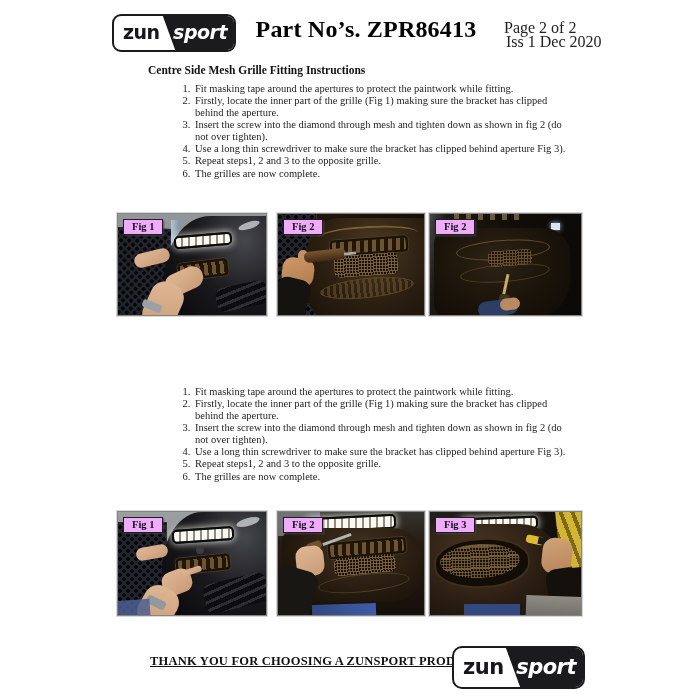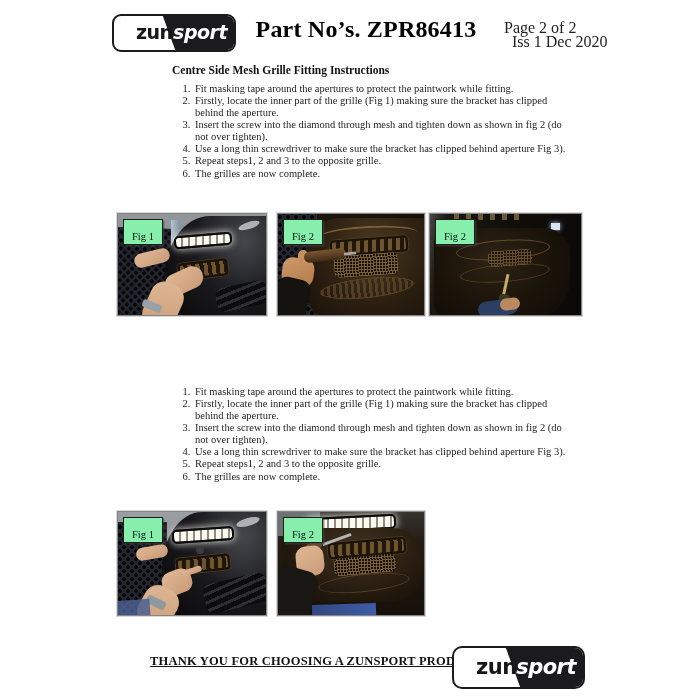--- a/index.html
+++ b/index.html
@@ -4,49 +4,49 @@
 <title>Zunsport Fitting Instructions</title>
 <style>
   html,body{margin:0;padding:0;background:#fff;}
   .page{position:relative;width:700px;height:700px;background:#ffffff;overflow:hidden;
         font-family:"Liberation Serif",serif;color:#1c1c1c;}
   .abs{position:absolute;}
   
   .title{left:235px;top:16px;width:262px;text-align:center;font-weight:bold;font-size:24px;
          letter-spacing:.2px;color:#000000;}
   .pageinfo{left:504px;top:21px;font-size:16px;line-height:14px;color:#222;}
-  .pageinfo .l2{margin-left:8px;text-align:center;}
+  .pageinfo .l2{margin-left:2px;text-align:center;}
   
   .zlogo{border:2px solid #1b1b1d;border-radius:9px;background:#fff;overflow:hidden;}
   .zlogo-top{left:112px;top:14px;width:120px;height:34px;}
   .zlogo-foot{left:452px;top:646px;width:129px;height:39px;border-radius:10px;}
   .zl-black{position:absolute;top:-6px;bottom:-6px;left:46%;width:66%;background:#1b1b1d;
             transform:skewX(20deg);}
   .zl-zun,.zl-sport{position:absolute;top:50%;transform:translateY(-54%);
             font-family:"DejaVu Sans",sans-serif;font-weight:bold;}
-  .zl-zun{left:22px;color:#17171a;font-size:19px;letter-spacing:-.5px;}
+  .zl-zun{left:9px;color:#17171a;font-size:19px;letter-spacing:-.5px;}
   .zl-sport{right:7px;color:#fff;font-style:italic;font-size:19px;letter-spacing:-.5px;}
   .zlogo-foot .zl-zun,.zlogo-foot .zl-sport{font-size:21px;}
   
-  .sec-h{font-weight:bold;font-size:11.5px;color:#111;margin-left:24px;}
+  .sec-h{font-weight:bold;font-size:11.5px;color:#111;}
   .sec-h1{left:148px;top:64px;}
   .sec-h2{left:148px;top:367px;}
   .steps{margin:0;padding:0 0 0 17px;width:380px;font-size:10.5px;line-height:11.4px;color:#1d1d1d;}
   .steps li{margin:0 0 1px 0;padding-left:2px;}
   .steps1{left:176px;top:83px;}
   .steps2{left:176px;top:386px;}
   
   .thanks{left:150px;top:654px;font-weight:bold;font-size:12.5px;letter-spacing:.2px;
           text-decoration:underline;color:#111;}
   
   .ph{position:absolute;border:1px solid #858585;box-shadow:0 0 0 1px #d9d9d9;
       background:#141414;overflow:hidden;margin:0;padding:0;}
-  .figtag{position:absolute;top:5px;left:5px;z-index:20;background:#86efac;border:1px solid #1e1e1e;
-          box-shadow:1.5px 1.5px 0 rgba(70,70,70,.55);padding:11px 8px 2px 8px;
-          font-size:10.5px;color:#111;font-family:"Liberation Serif",serif;}
+  .figtag{position:absolute;top:5px;left:5px;z-index:20;background:#f0abfc;border:1px solid #1e1e1e;
+          box-shadow:1.5px 1.5px 0 rgba(70,70,70,.55);padding:1px 8px 2px 8px;
+          font-size:10.5px;color:#111;font-family:"Liberation Serif",serif;font-weight:bold;}
   .ly{position:absolute;display:block;}
   .crate{background-color:#23252c;border:1px solid #2b2d34;
          background-image:radial-gradient(circle,#05050a 1.6px,transparent 2.1px),
                           radial-gradient(circle,#05050a 1.6px,transparent 2.1px);
          background-size:8px 8px;background-position:0 0,4px 4px;}
   .led{background-image:repeating-linear-gradient(90deg,#fbf9ef 0 5px,#8e8c82 5px 7px);
        border:2px solid #0b0b0c;border-radius:5px;box-shadow:0 0 7px 1px rgba(250,248,235,.75);}
   .slot{background:repeating-linear-gradient(90deg,#6e5430 0 4px,#211709 4px 8px);
         border:2px solid #191208;border-radius:4px;box-shadow:0 0 0 1px #4a3a22;}
   .slats{background:repeating-linear-gradient(170deg,#2e2e32 0 3px,#0d0d10 3px 8px);border-radius:8px;}
@@ -164,20 +164,35 @@
     <i class="ly slot" style="left:50px;top:28px;width:74px;height:12px;transform:rotate(-5deg)"></i>
     <i class="ly mesh" style="left:56px;top:44px;width:62px;height:18px;border-radius:6px;transform:rotate(-5deg)"></i>
     <i class="ly" style="left:40px;top:62px;width:90px;height:16px;border:1.5px solid rgba(110,84,48,.6);border-radius:50%;transform:rotate(-6deg)"></i>
     <i class="ly" style="left:44px;top:26px;width:30px;height:3px;background:#b5b5b5;transform:rotate(-20deg)"></i>
     <i class="ly" style="left:28px;top:30px;width:16px;height:8px;background:#6e4f2e;border-radius:4px;transform:rotate(-20deg)"></i>
     <i class="ly hand" style="left:18px;top:34px;width:28px;height:30px;border-radius:10px;transform:rotate(-6deg)"></i>
     <i class="ly" style="left:-6px;top:56px;width:42px;height:52px;background:#191713;border-radius:12px;transform:rotate(16deg)"></i>
     <i class="ly" style="left:34px;top:92px;width:64px;height:12px;background:linear-gradient(90deg,#31487f,#3f5ca6);transform:rotate(-2deg)"></i>
   </figure>
 
+  <figure class="ph" style="left:429px;top:511px;width:151px;height:103px">
+    <span class="figtag">Fig 3</span>
+    <i class="ly" style="left:0;top:0;right:0;bottom:0;background:linear-gradient(100deg,#23201a 0%,#17130d 60%,#100d09 100%)"></i>
+    <i class="ly" style="left:128px;top:-2px;width:26px;height:58px;background:repeating-linear-gradient(75deg,#d3b52f 0 7px,#7c6a1a 7px 11px);transform:rotate(-6deg)"></i>
+    <i class="ly led" style="left:30px;top:5px;width:74px;height:9px;transform:rotate(-2deg)"></i>
+    <i class="ly" style="left:-8px;top:12px;width:140px;height:96px;background:radial-gradient(ellipse at 40% 30%,#4b3826 0%,#2a1d11 55%,#180f08 100%);border-radius:12px 44px 56px 14px"></i>
+    <i class="ly" style="left:4px;top:26px;width:92px;height:46px;background:#120d07;border:2px solid #3e2f1b;border-radius:46px / 23px;transform:rotate(-3deg)"></i>
+    <i class="ly mesh" style="left:10px;top:32px;width:80px;height:34px;border-radius:40px / 17px;transform:rotate(-3deg);background-image:repeating-linear-gradient(0deg,transparent 0 9px,rgba(120,95,60,.9) 9px 11px),repeating-linear-gradient(0deg,rgba(133,103,61,.7) 0 1px,transparent 1px 3px),repeating-linear-gradient(90deg,rgba(133,103,61,.7) 0 1px,transparent 1px 3px)"></i>
+    <i class="ly" style="left:96px;top:24px;width:18px;height:8px;background:#ddba32;border-radius:3px;transform:rotate(12deg)"></i>
+    <i class="ly" style="left:108px;top:26px;width:12px;height:7px;background:#1c1c1c;transform:rotate(12deg)"></i>
+    <i class="ly" style="left:112px;top:26px;width:30px;height:36px;background:linear-gradient(160deg,#d3a478,#b5835a);border-radius:12px;transform:rotate(6deg)"></i>
+    <i class="ly" style="left:118px;top:56px;width:34px;height:50px;background:#14110d;border-radius:10px;transform:rotate(-8deg)"></i>
+    <i class="ly" style="left:96px;top:84px;width:58px;height:22px;background:linear-gradient(180deg,#8e8c83,#6f6d66);transform:rotate(2deg)"></i>
+    <i class="ly" style="left:34px;top:92px;width:56px;height:12px;background:#33497e"></i>
+  </figure>
 
   <div class="abs thanks">THANK YOU FOR CHOOSING A ZUNSPORT PRODUCT.</div>
   <div class="abs zlogo zlogo-foot">
     <span class="zl-black"></span>
     <span class="zl-zun">zun</span>
     <span class="zl-sport">sport</span>
   </div>
 
 </div>
 

